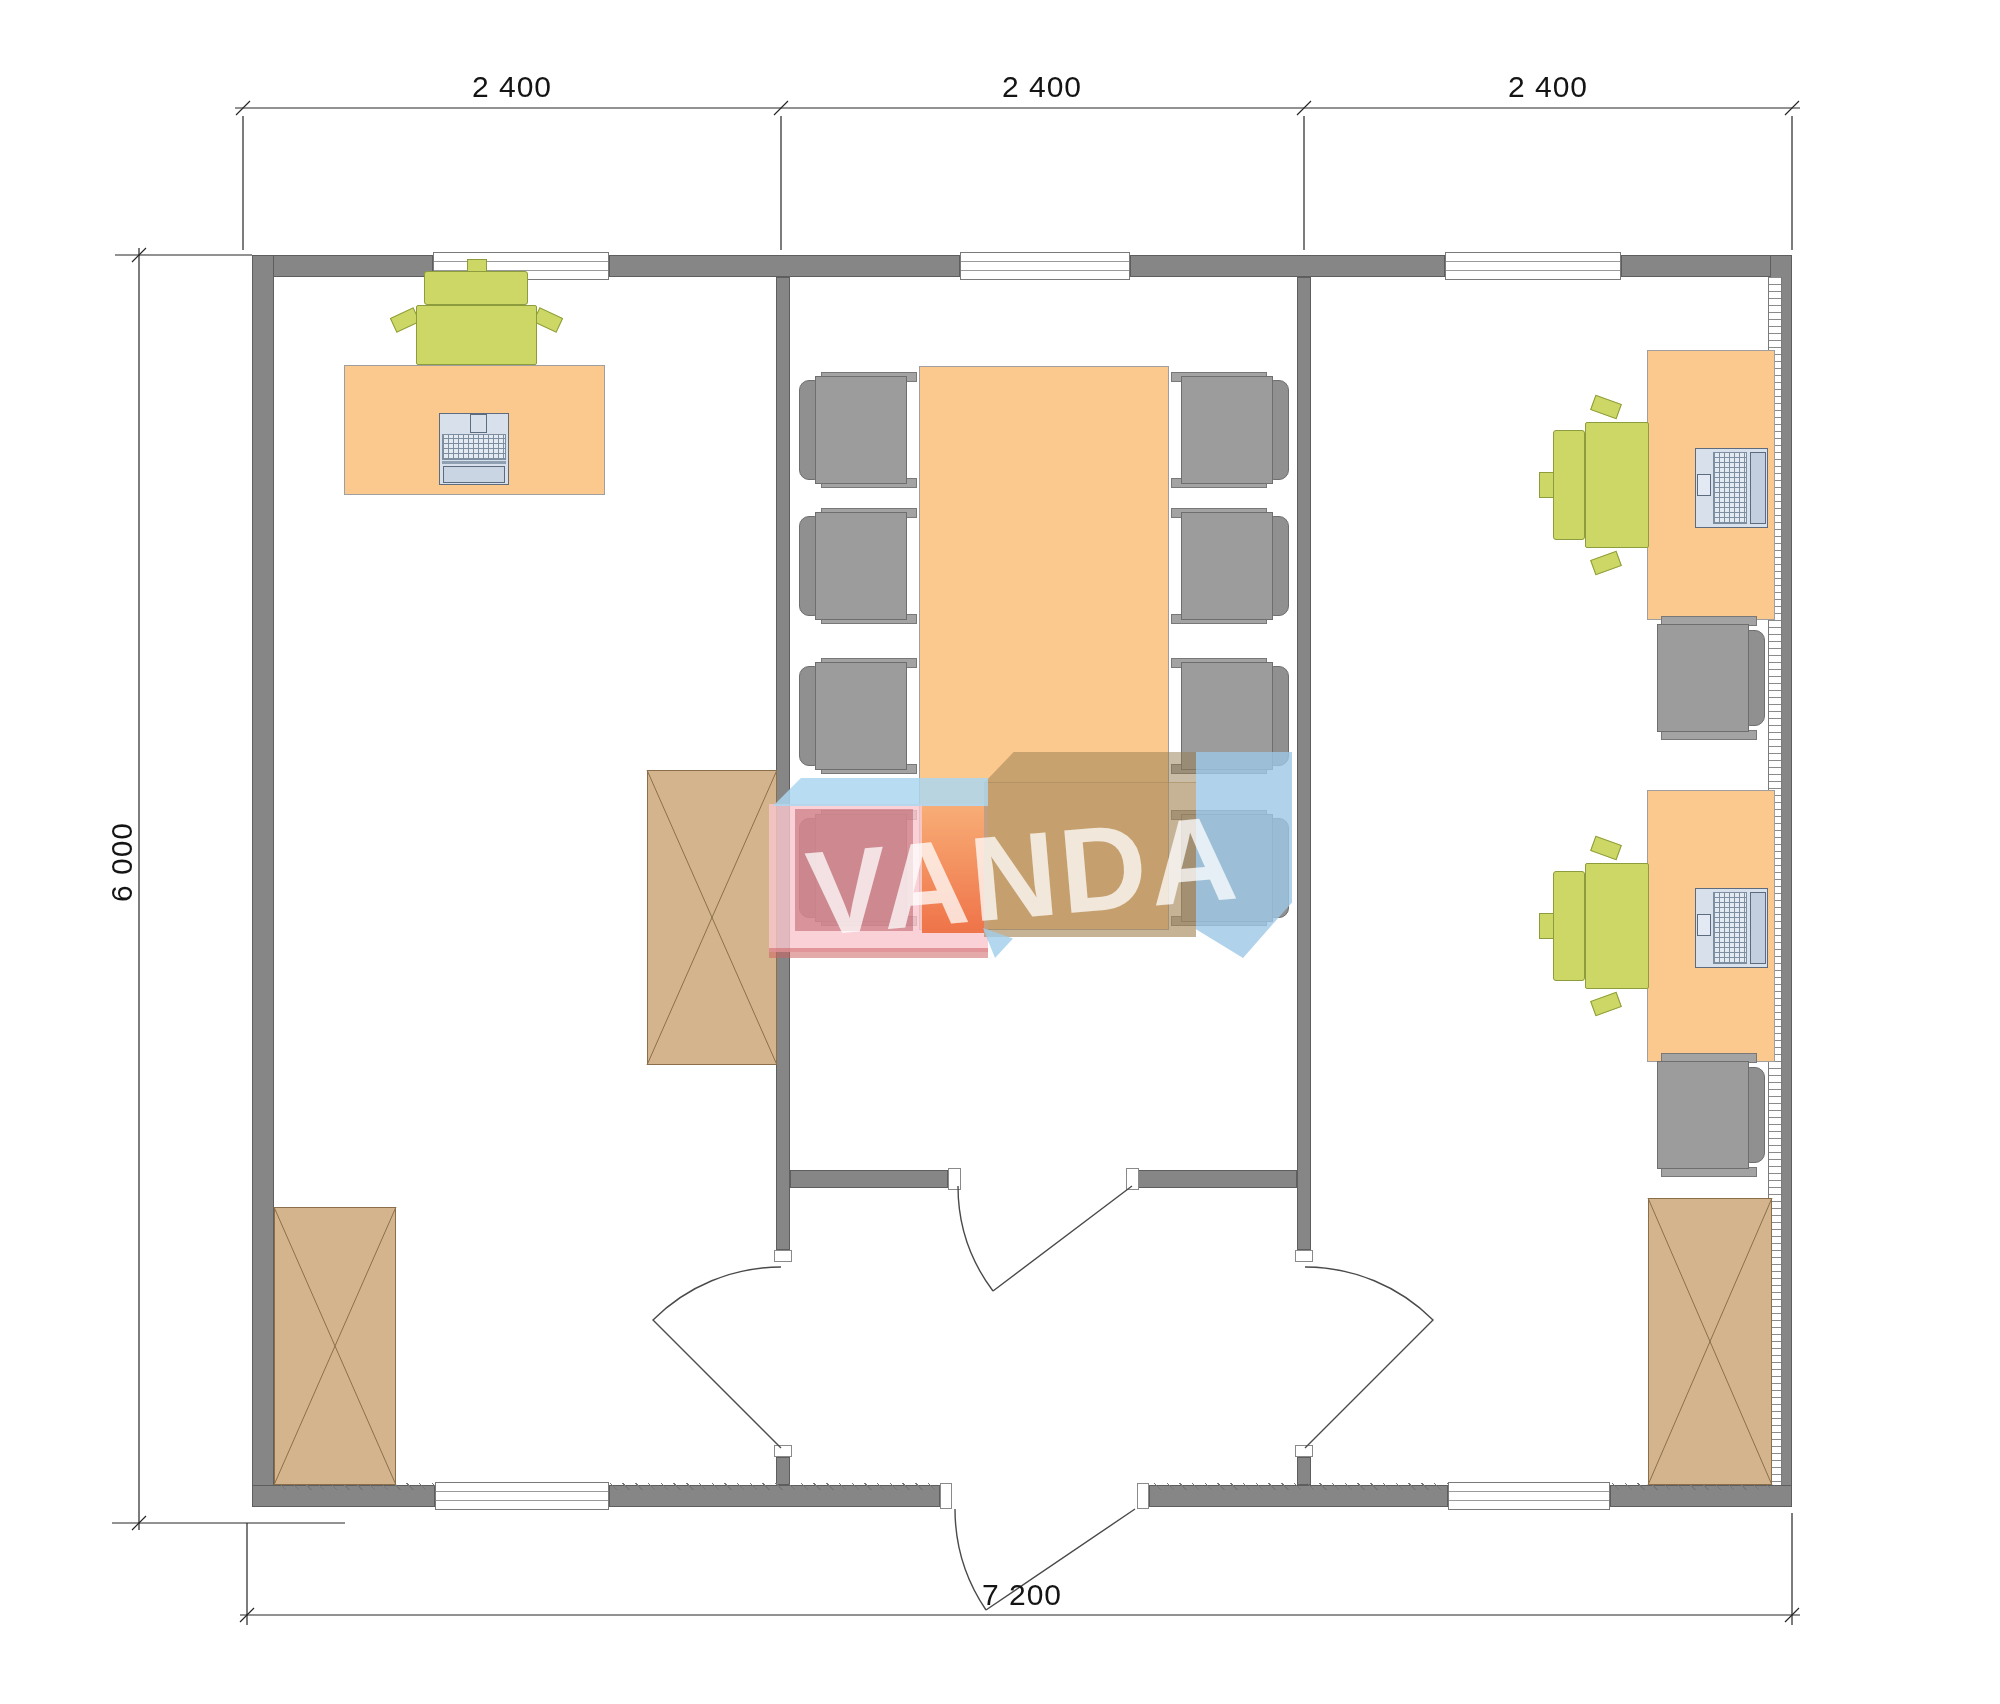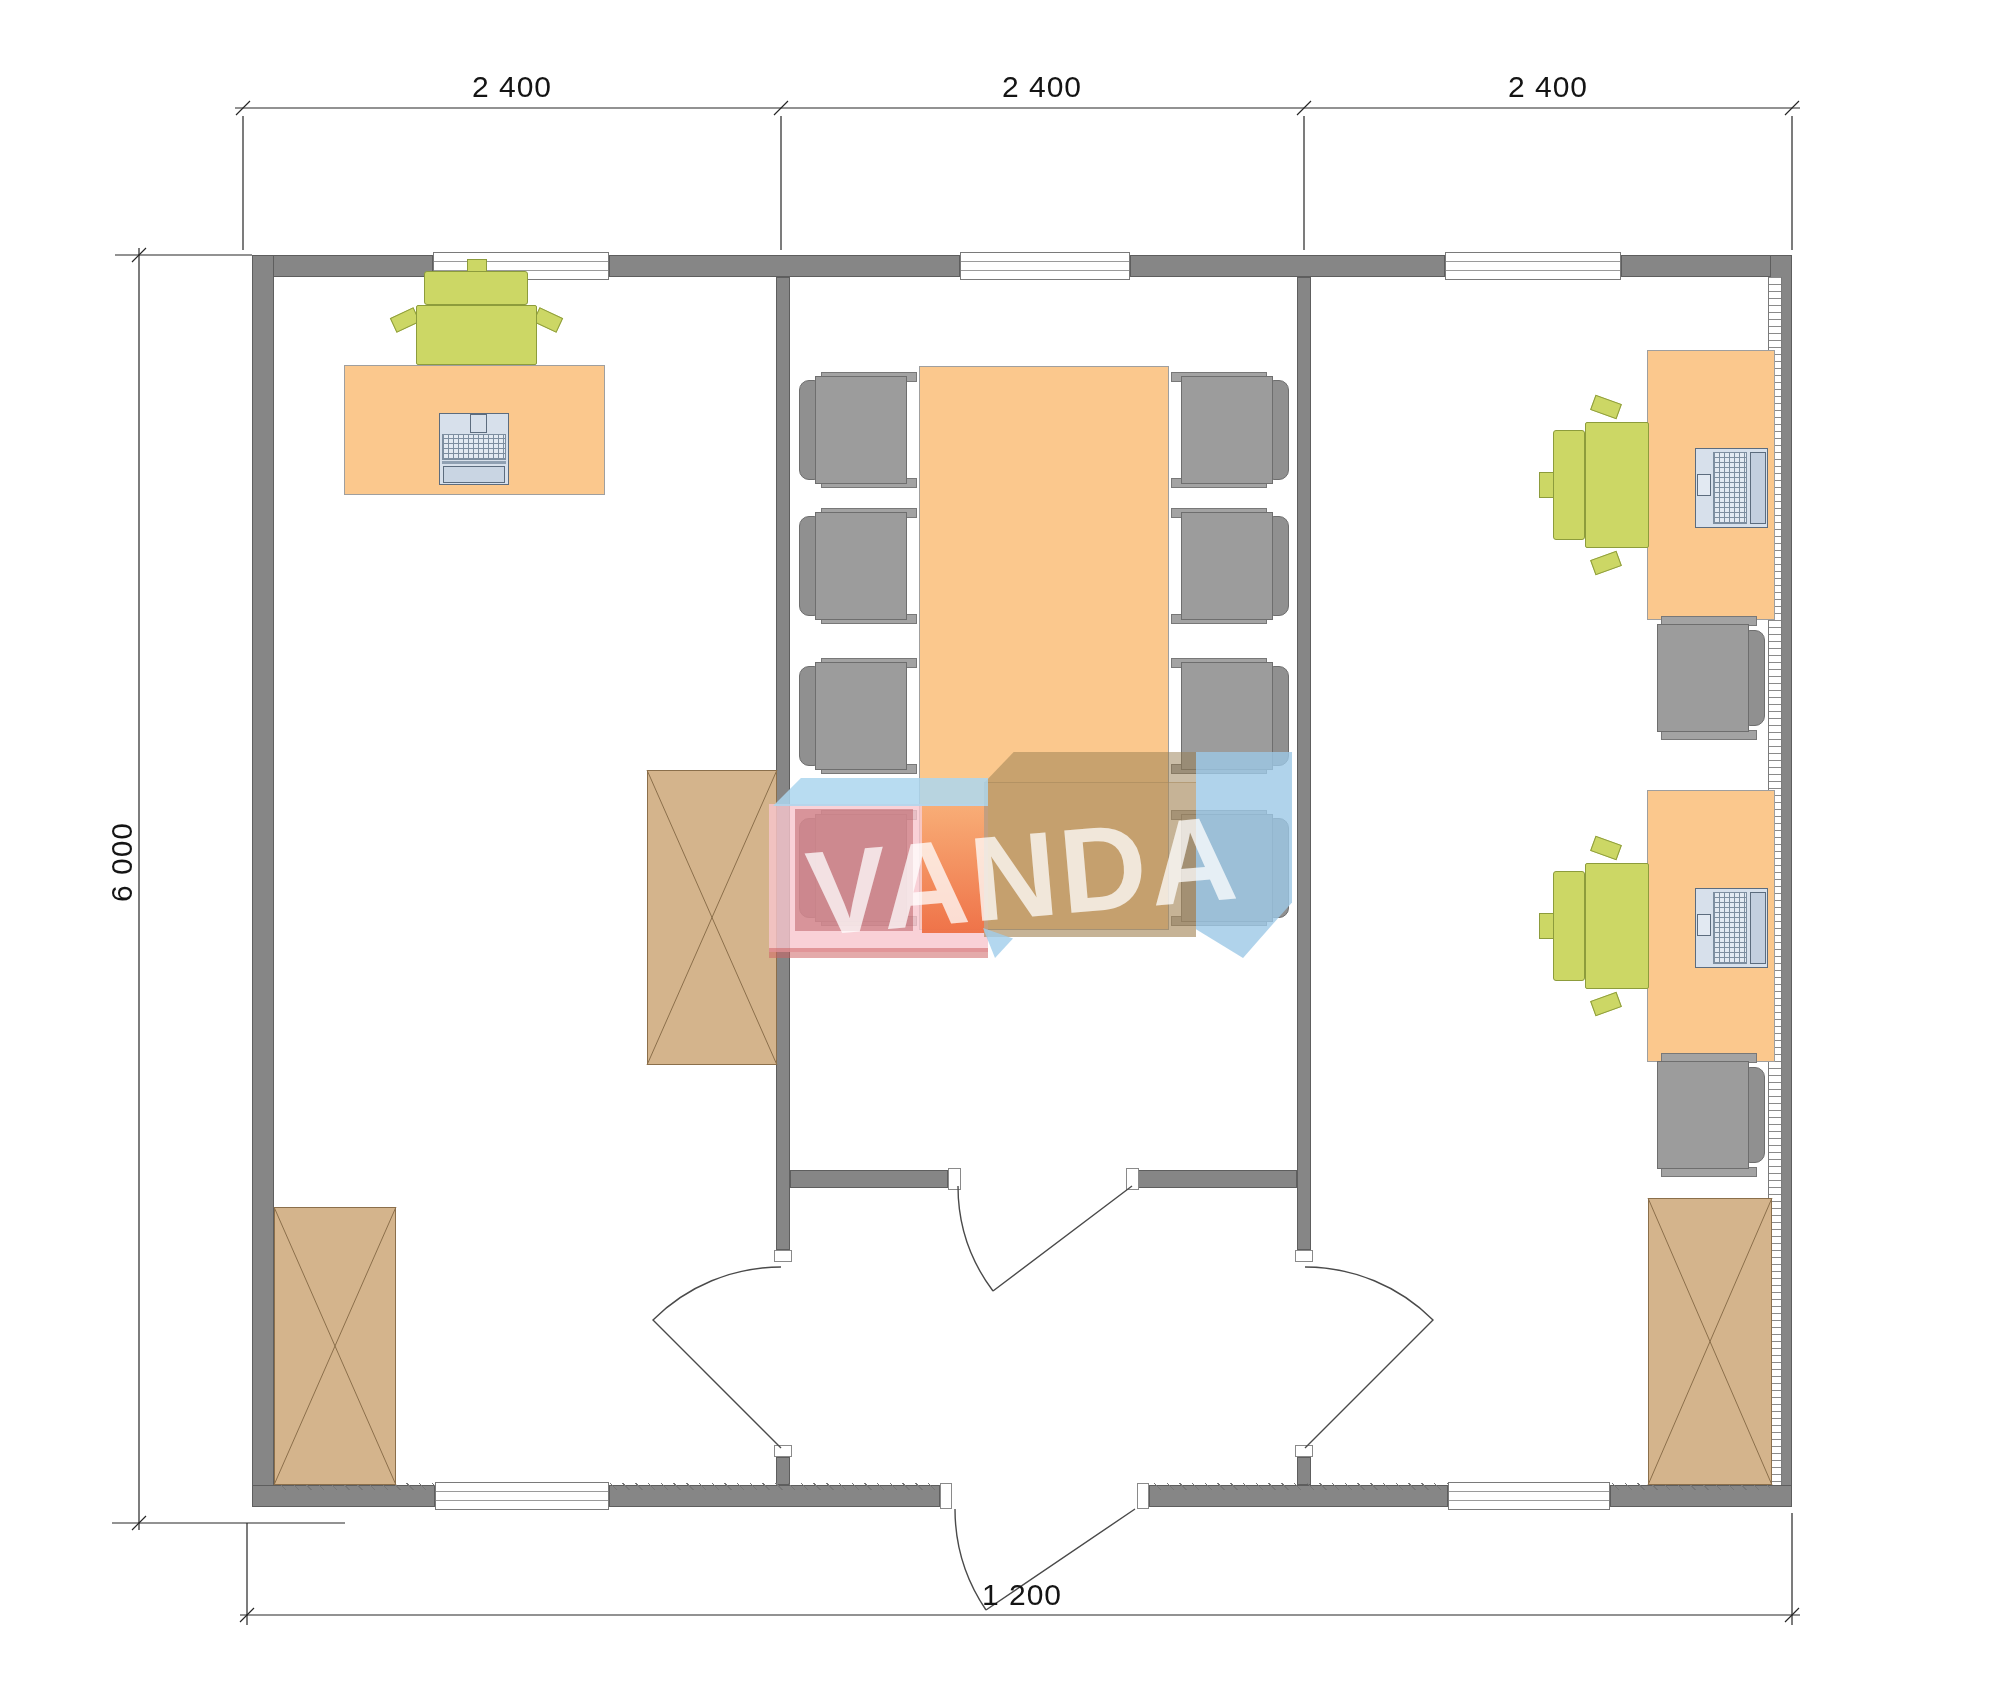--- a/index.html
+++ b/index.html
@@ -200,15 +200,15 @@
         <path d="M247 1523 V1625 M1792 1513 V1625"></path>
         <path d="M240 1622 L254 1608 M1785 1622 L1799 1608"></path>
       </g>
     </g>
   </svg>
 
   <div class="dim" style="left:412px;top:70px">2 400</div>
   <div class="dim" style="left:942px;top:70px">2 400</div>
   <div class="dim" style="left:1448px;top:70px">2 400</div>
   <div class="dim" style="left:22px;top:845px;transform:rotate(-90deg)">6 000</div>
-  <div class="dim" style="left:922px;top:1578px">1 200</div>
+  <div class="dim" style="left:922px;top:1578px">7 200</div>
 
 </div>
 
 </body></html>

